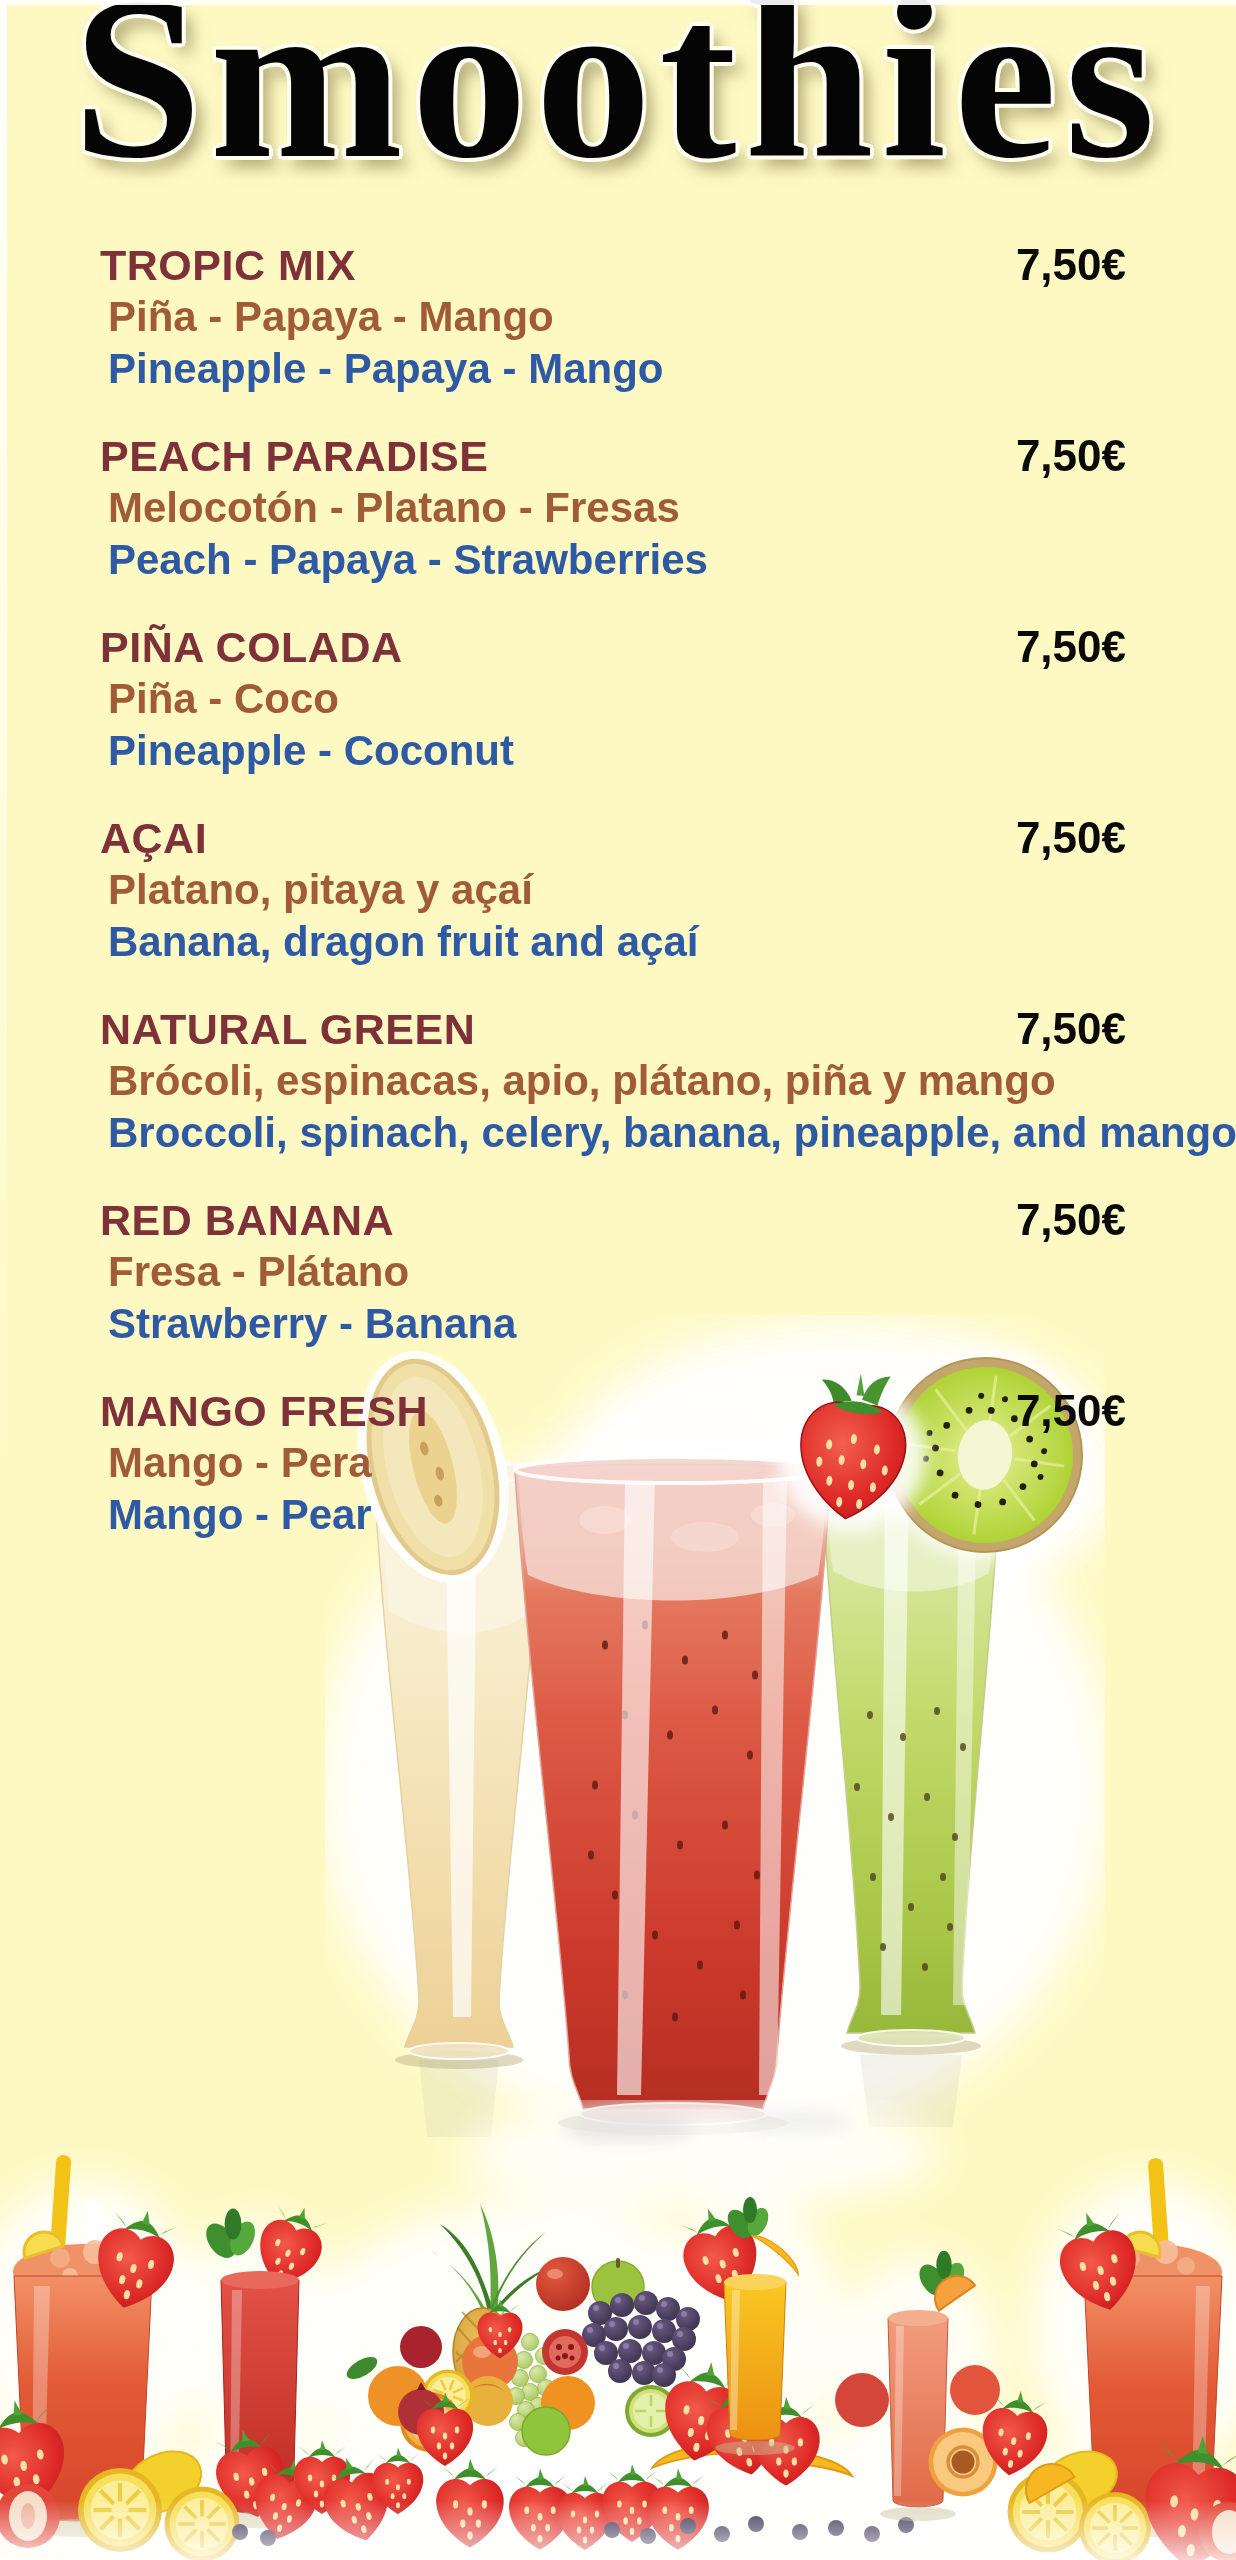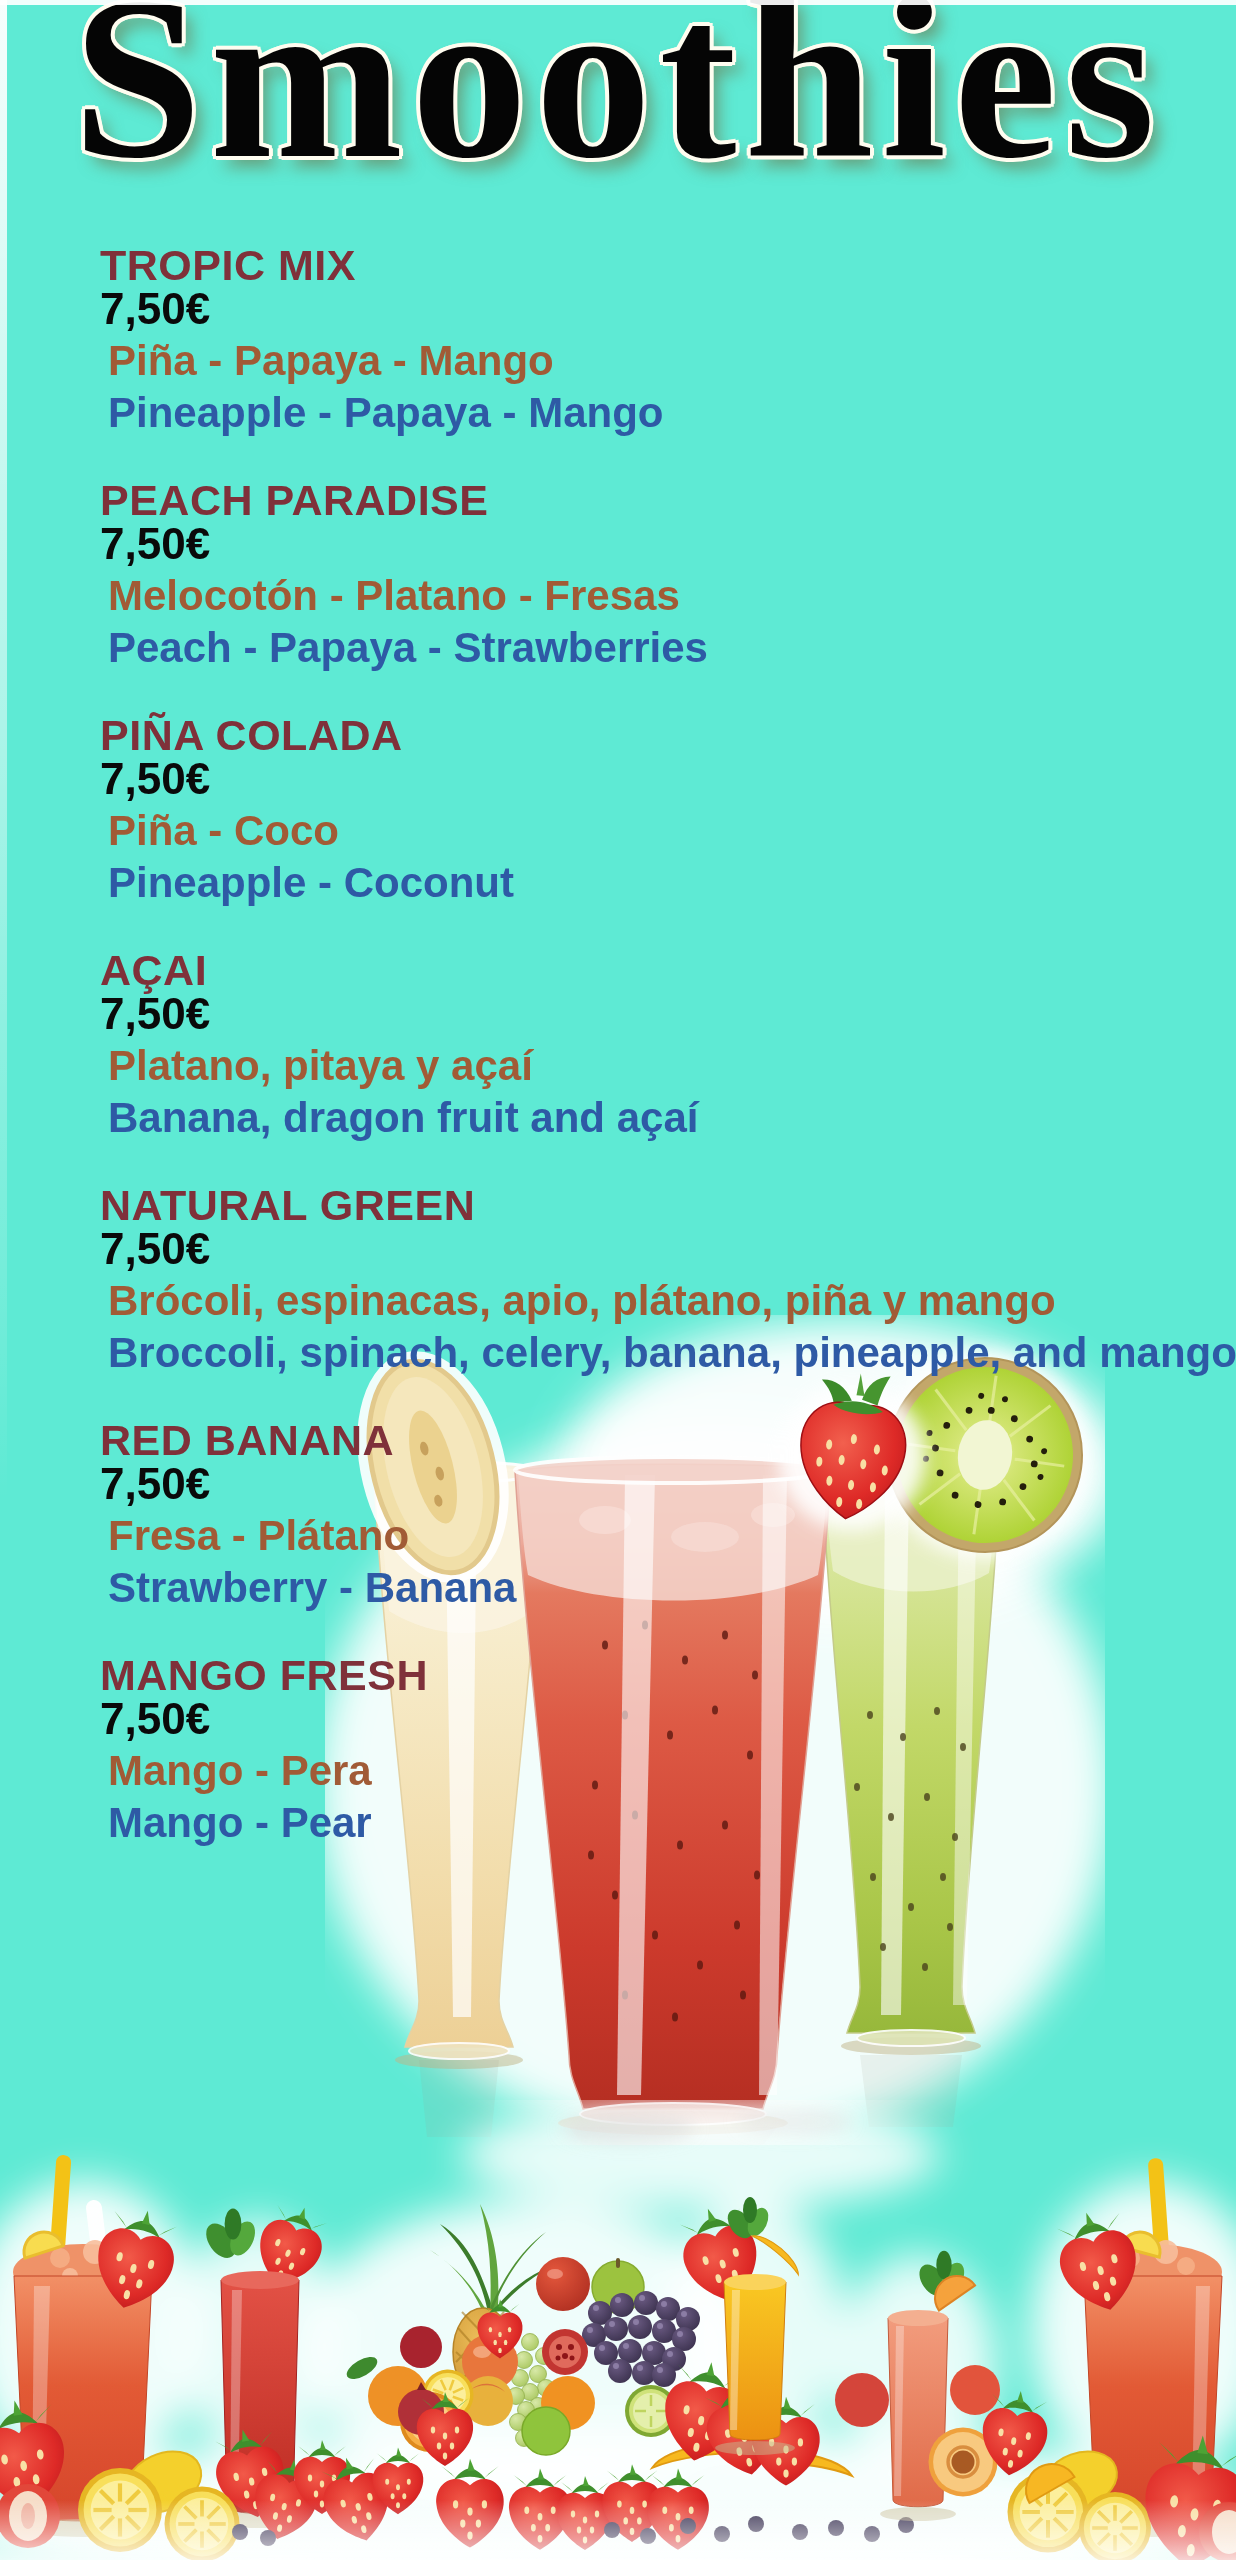--- a/index.html
+++ b/index.html
@@ -1,37 +1,37 @@
 <!DOCTYPE html>
 <html><head>
 <meta charset="utf-8">
 <style>
   html,body{margin:0;padding:0;background:#777;}
   .page{
     position:relative;width:1236px;height:2560px;overflow:hidden;
-    background:#5eead4;
+    background:#fef9c3;
     font-family:"Liberation Sans",sans-serif;
   }
   .edge-top{position:absolute;left:0;top:0;width:100%;height:5px;background:rgba(255,255,255,.92);z-index:9;}
   .edge-left{position:absolute;left:0;top:0;width:7px;height:1500px;background:linear-gradient(rgba(255,255,255,.95),rgba(255,255,255,0));z-index:9;}
   .floor-fade{position:absolute;left:0;bottom:0;width:100%;height:60px;
     background:linear-gradient(rgba(255,255,255,0),rgba(255,255,255,.8));z-index:8;}
   .title{
     position:absolute;top:-38px;left:0;width:100%;margin:0;text-align:center;
     font-family:"Liberation Serif",serif;font-weight:700;
     font-size:232px;line-height:1.0;letter-spacing:8px;color:#050505;
     text-shadow:
       -4px 0 0 #FFFDF0, 4px 0 0 #FFFDF0, 0 -4px 0 #FFFDF0, 0 4px 0 #FFFDF0,
       -3px -3px 0 #FFFDF0, 3px 3px 0 #FFFDF0, -3px 3px 0 #FFFDF0, 3px -3px 0 #FFFDF0,
       9px 11px 16px rgba(110,100,55,.55);
     z-index:4;
   }
   .menu{position:absolute;left:100px;top:243px;right:110px;z-index:5;}
   .item{margin:0 0 43px 0;}
-  .item .row{display:flex;justify-content:space-between;align-items:baseline;line-height:44px;flex-direction:column;}
+  .item .row{display:flex;justify-content:space-between;align-items:baseline;line-height:44px;}
   .item .name{margin:0;font-size:43px;font-weight:bold;color:#7F313A;letter-spacing:.5px;white-space:nowrap;}
   .item .price{font-size:44px;font-weight:bold;color:#0A0A0A;white-space:nowrap;text-align:right;}
   .item .es{margin:8px;font-size:42px;line-height:44px;font-weight:bold;color:#A15B36;white-space:nowrap;}
   .item .en{margin:8px;font-size:42px;line-height:44px;font-weight:bold;color:#2E5AA5;white-space:nowrap;}
   .trio{position:absolute;left:325px;top:1315px;width:780px;height:830px;z-index:2;}
   .banner{position:absolute;left:0;top:2100px;width:1236px;height:460px;z-index:3;}
 </style>
 </head>
 <body>
 

